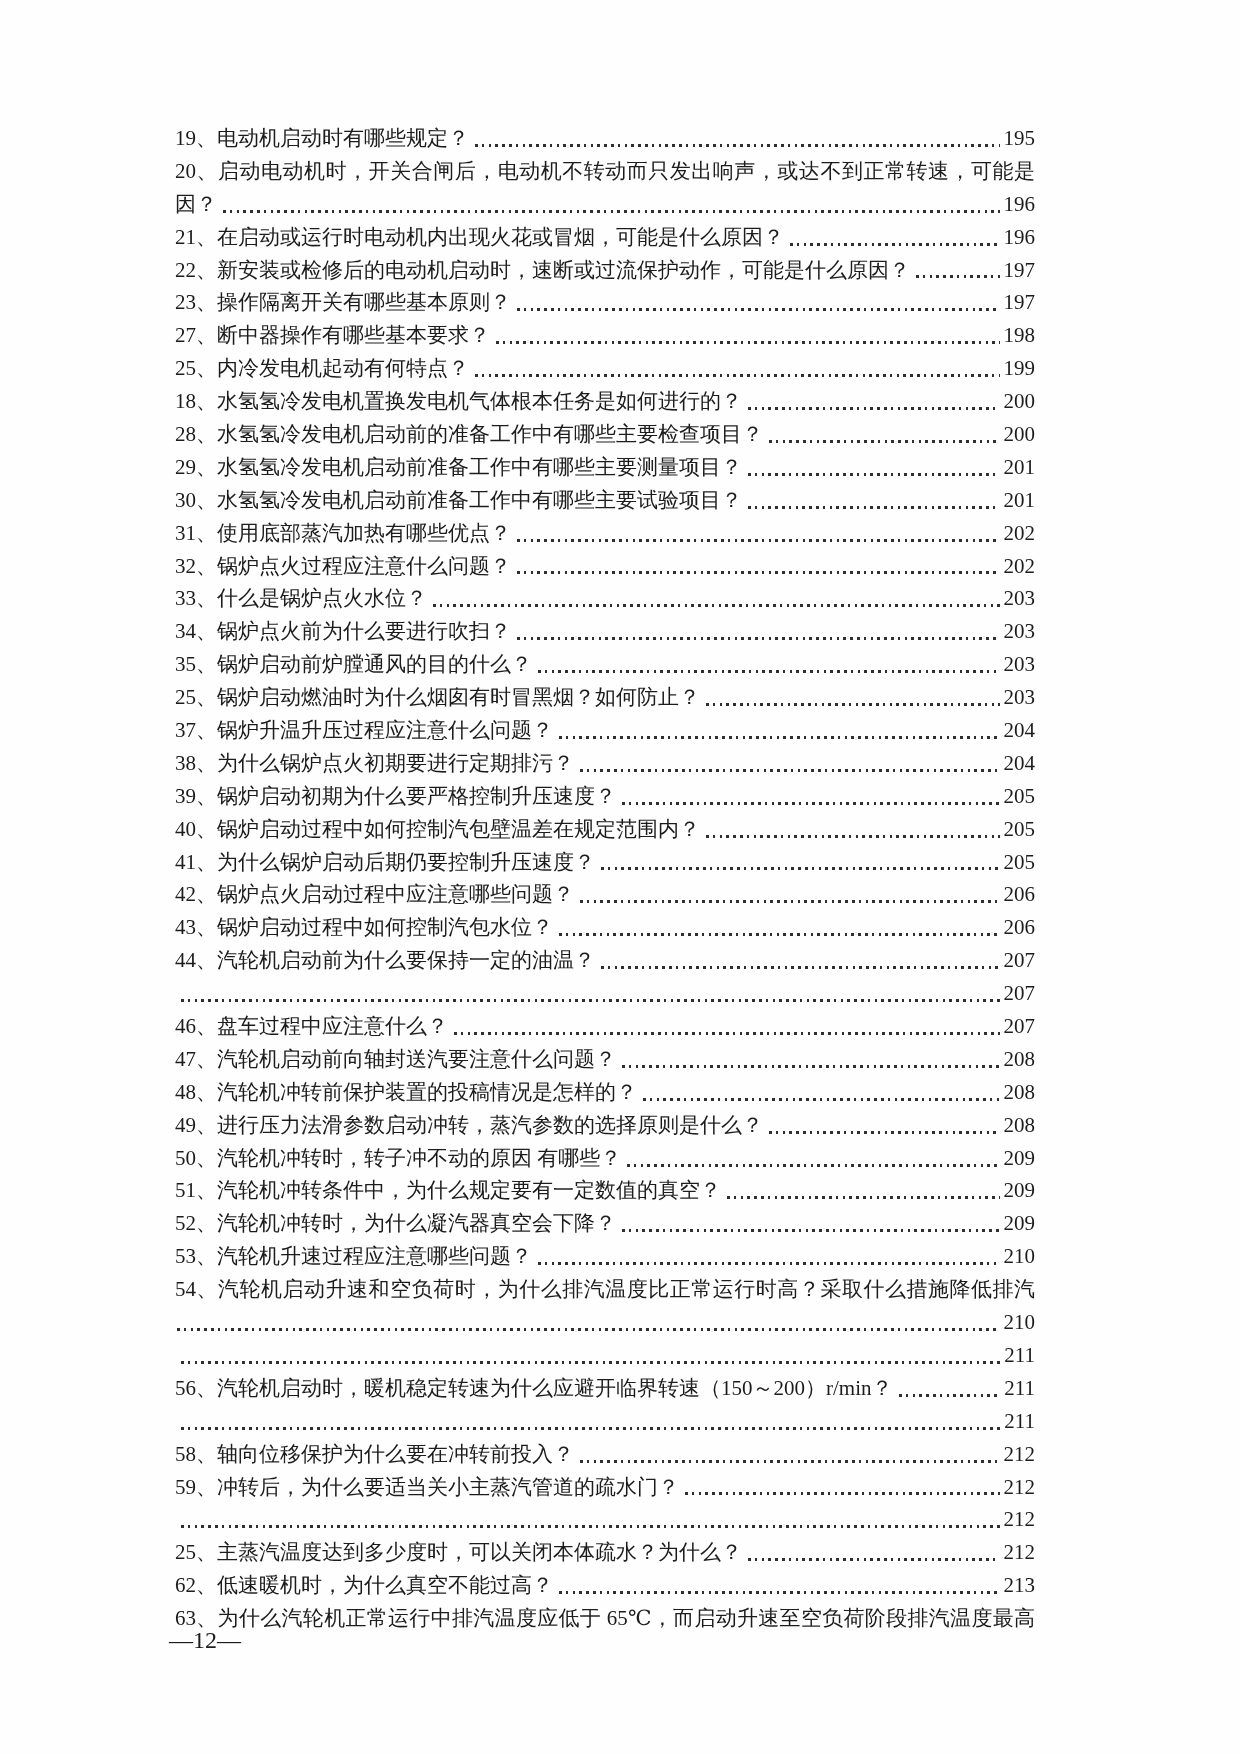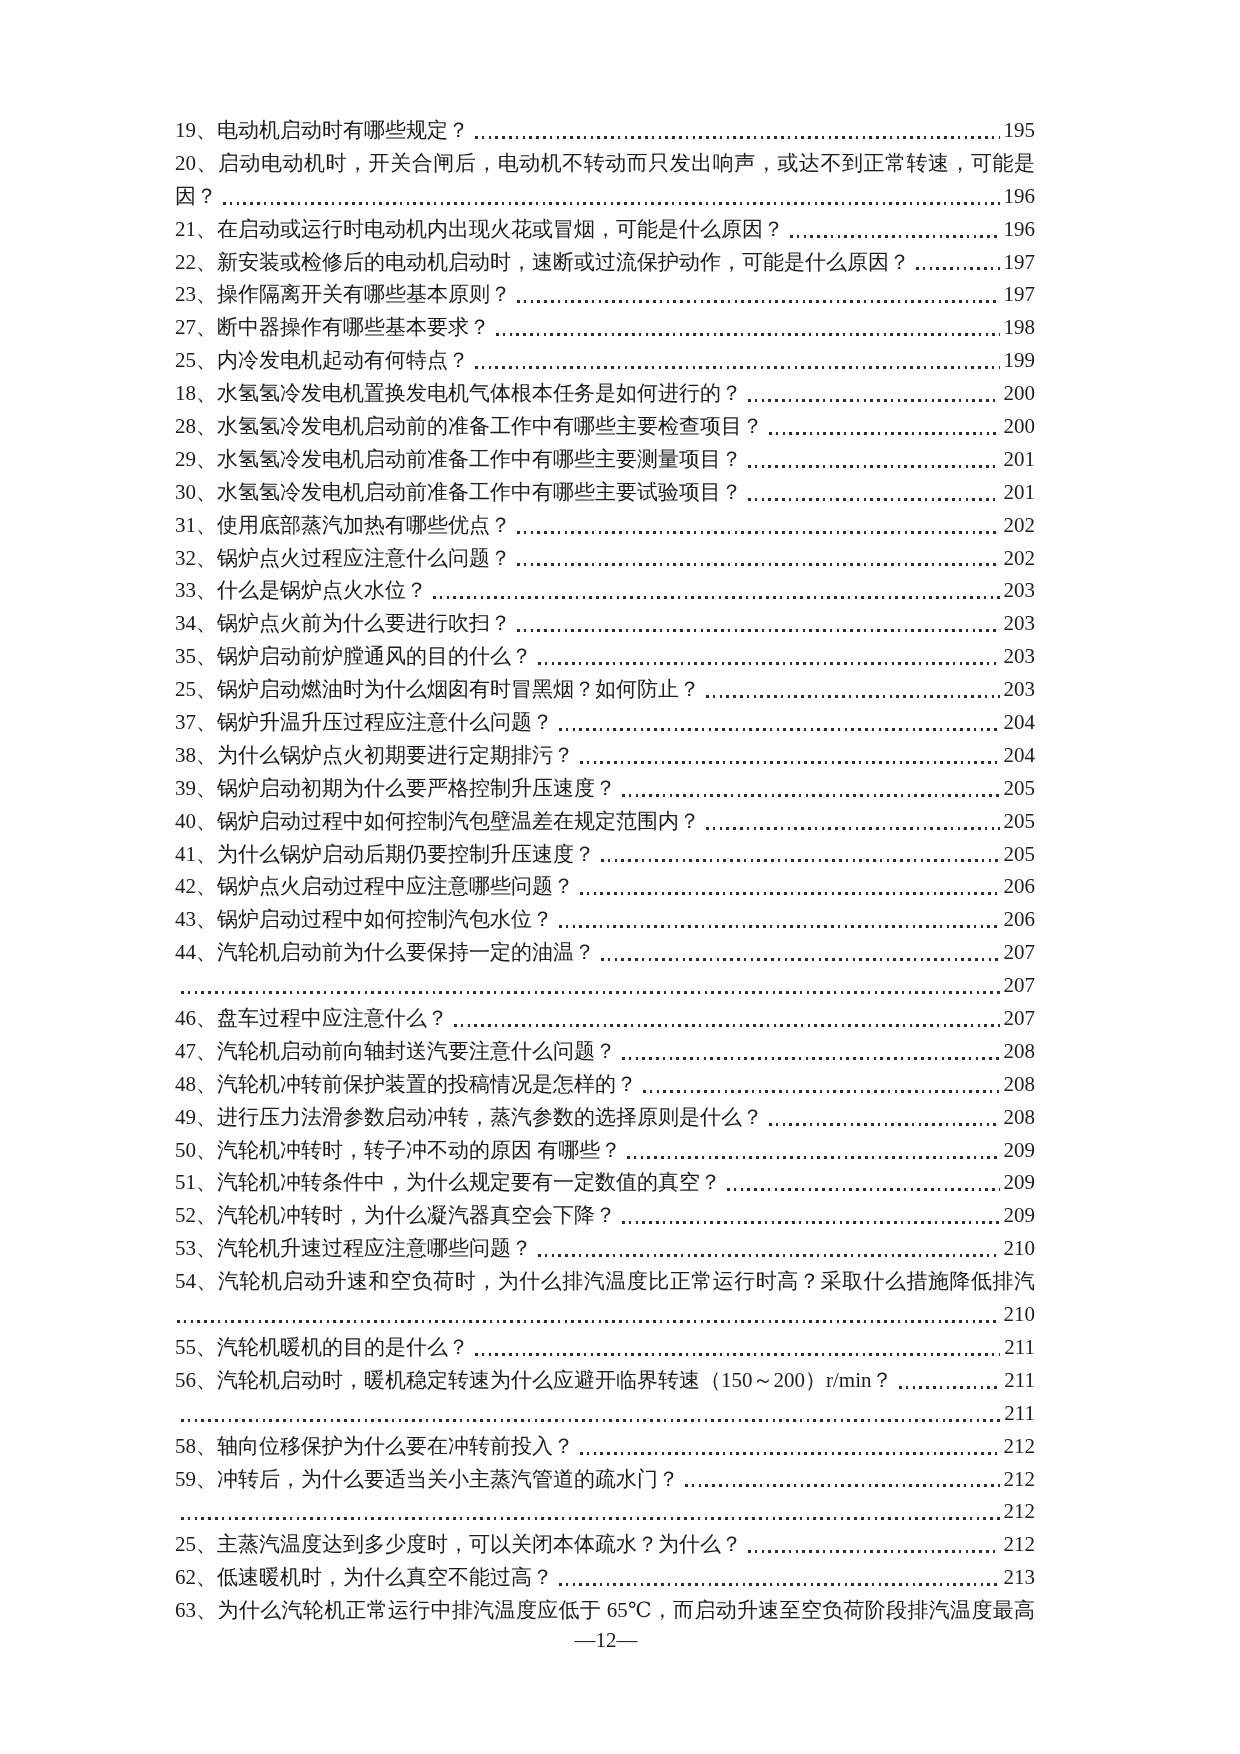--- a/index.html
+++ b/index.html
@@ -12,21 +12,21 @@
     width: 1240px;
     height: 1754px;
     background: #fefefe;
     font-family: "Liberation Serif", "DejaVu Serif", serif;
     color: #1c1c1c;
     overflow: hidden;
   }
   .toc {
     position: absolute;
     left: 175px;
-    top: 114px;
+    top: 122px;
     width: 860px;
   }
   .row {
     display: flex;
     align-items: flex-end;
     height: 32.9px;
     line-height: 32.9px;
     font-size: 21px;
     white-space: nowrap;
   }
@@ -51,27 +51,26 @@
   }
   .row.fill {
     display: block;
     text-align: justify;
     text-align-last: justify;
     white-space: normal;
     overflow: hidden;
   }
   .footer {
     position: absolute;
-    left: 176px;
+    left: 169px;
     top: 1624px;
     width: 860px;
     height: 33px;
     line-height: 33px;
-    font-size: 21px;
-    text-align: center;
+    font-size: 24px;
   }
 </style>
 </head>
 <body>
 
 <div class="page">
   <div class="toc">
   <div class="row">
     <span class="t">19、电动机启动时有哪些规定？</span>
     <span class="leader"></span>
@@ -287,21 +286,20 @@
     
   </div>
 
   <div class="row">
     <span class="t"></span>
     <span class="leader from-edge"></span>
     <span class="pg">210</span>
   </div>
 
   <div class="row">
-    <span class="t">55、汽轮机暖机的目的是什么？</span>
     <span class="leader"></span>
     <span class="pg">211</span>
   </div>
 
   <div class="row">
     <span class="t">56、汽轮机启动时，暖机稳定转速为什么应避开临界转速（150～200）r/min？</span>
     <span class="leader"></span>
     <span class="pg">211</span>
   </div>
 

